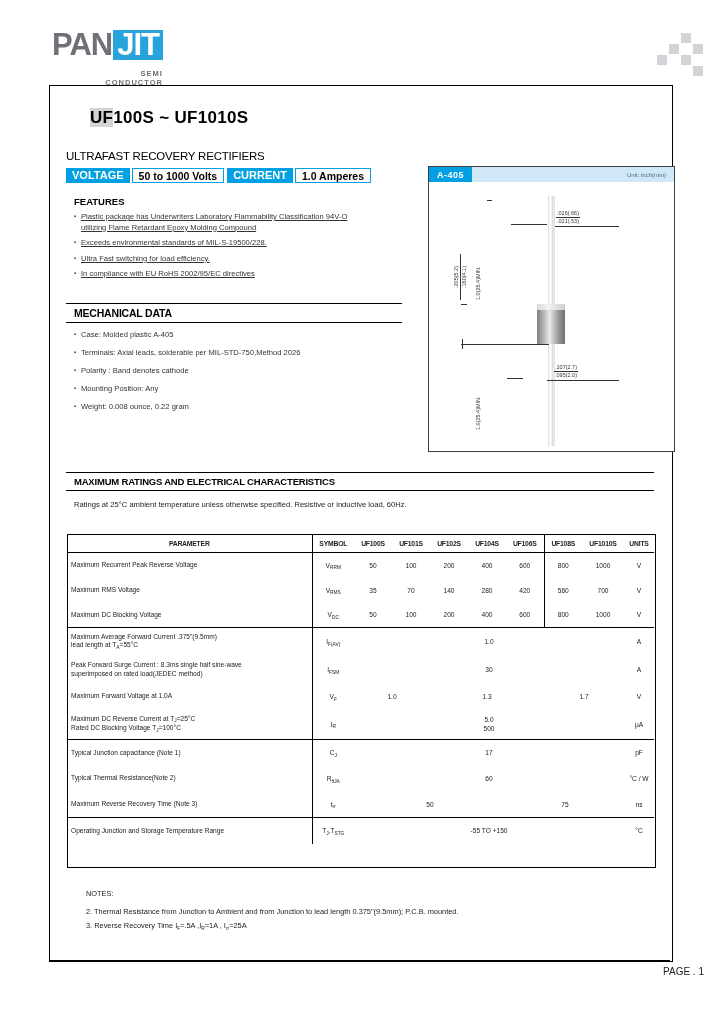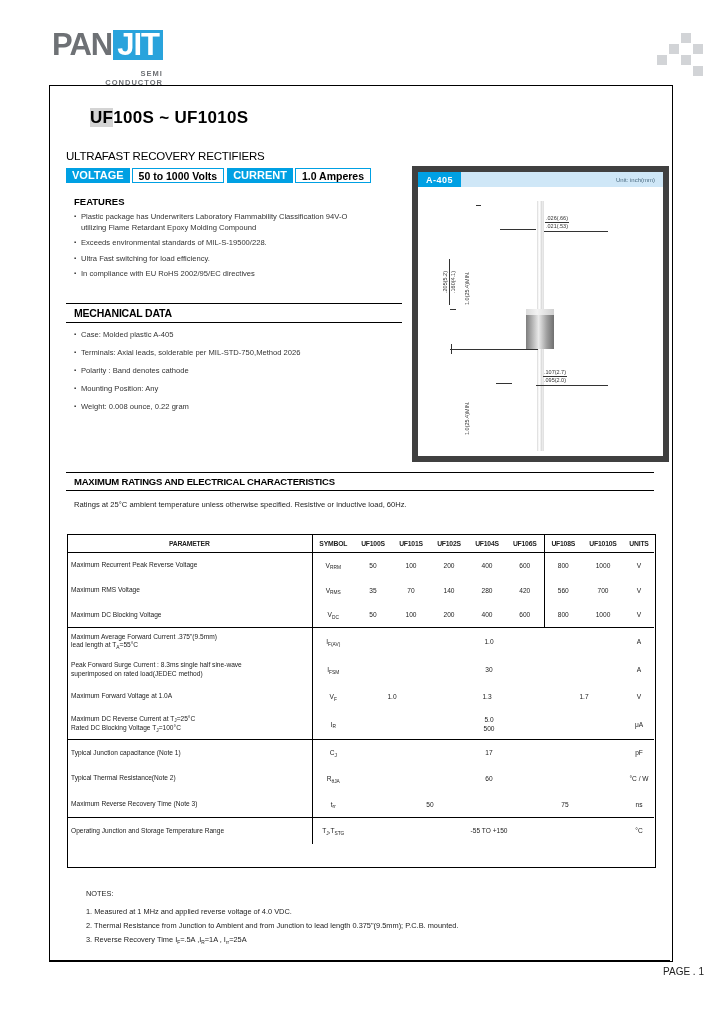--- a/index.html
+++ b/index.html
@@ -35,34 +35,34 @@
   
   .sect-title{position:absolute;left:66px;top:150px;font-size:11.5px;font-weight:normal;letter-spacing:-.2px;}
 
   
   .vcbar{position:absolute;left:66px;top:168px;display:flex;align-items:stretch;height:15px;}
   .vcbar .lbl{background:#00a0e3;color:#fff;font-size:11px;font-weight:bold;padding:0 6px;display:flex;align-items:center;line-height:1;}
   .vcbar .val{border:1px solid #00a0e3;color:#000;font-size:10.5px;font-weight:bold;padding:0 6px;display:flex;align-items:center;margin-left:2px;margin-right:3px;background:#fff;}
 
   
   .features-h{position:absolute;left:74px;top:196px;font-size:9.5px;font-weight:bold;}
-  .features{position:absolute;left:74px;top:212px;width:300px;font-size:7.6px;line-height:10.5px;color:#333;}
+  .features{position:absolute;left:74px;top:212px;width:300px;font-size:7.6px;line-height:10.5px;color:#333;text-decoration:underline;}
   .features li{list-style:none;margin-bottom:5px;position:relative;padding-left:7px;}
   .features li:before{content:"\25AA";position:absolute;left:0;top:-1px;font-size:6px;color:#333;}
   .features ul{margin:0;padding:0;}
 
   
   .mech-box{position:absolute;left:66px;top:303px;width:336px;}
   .mech-h{font-size:10.5px;font-weight:bold;border-top:1px solid #000;border-bottom:1px solid #000;padding:3px 0 3px 8px;letter-spacing:-.2px;}
   .mech-list{margin:0;padding:7px 0 0 8px;font-size:7.6px;line-height:10px;color:#333;}
   .mech-list li{list-style:none;margin-bottom:8px;position:relative;padding-left:7px;}
   .mech-list li:before{content:"\25AA";position:absolute;left:0;top:-1px;font-size:6px;color:#333;}
 
   
-  .pkg{position:absolute;left:412px;top:166px;width:245px;height:284px;border:6px solid #404040;background:#fff;}
+  .pkg{position:absolute;left:428px;top:166px;width:245px;height:284px;border:1px solid #404040;background:#fff;}
   .pkg-hdr{height:15px;display:flex;background:#cfe7f7;}
   .pkg-hdr .a405{background:#00a0e3;color:#fff;font-size:9px;font-weight:bold;padding:0 8px;display:flex;align-items:center;letter-spacing:.5px;}
   .pkg-hdr .unit{flex:1;display:flex;align-items:center;justify-content:flex-end;padding-right:8px;font-size:6px;color:#4b6b80;}
   .pkg-body{position:relative;width:100%;height:268px;}
 
   .lead{position:absolute;left:119px;top:14px;width:5px;height:250px;
         background:linear-gradient(to right,#f2f2f2,#ffffff 35%,#d8d8d8 75%,#f6f6f6);
         border-left:1px solid #e2e2e2;border-right:1px solid #e2e2e2;}
   .bodydiode{position:absolute;left:108px;top:122px;width:28px;height:40px;
         background:linear-gradient(to right,#7d7d7d,#a8a8a8 18%,#e9e9e9 45%,#9d9d9d 75%,#6f6f6f);}
@@ -338,21 +338,20 @@
         <td class="ctr"><span>T</span><sub>J</sub>,<span>T</span><sub>STG</sub></td>
         <td class="ctr" colspan="7">-55 TO +150</td>
         <td class="ctr">°C</td>
       </tr>
     </tbody>
   </table>
   <div class="tbl-outer"></div>
 
   <div class="notes">
     <div class="nh">NOTES:</div>
-    <div class="nl">1. Measured at 1 MHz and applied reverse voltage of 4.0 VDC.</div>
     <div class="nl">2. Thermal Resistance from Junction to Ambient and from Junction to lead length 0.375"(9.5mm); P.C.B. mounted.</div>
     <div class="nl"><span>3. Reverse Recovery Time I</span><sub>F</sub><span>=.5A ,I</span><sub>R</sub><span>=1A ,  I</span><sub>rr</sub><span>=25A</span></div>
   </div>
 
   <div class="footrule"></div>
   <div class="foot-left">STAD-FEB.28.2007</div>
   <div class="foot-right">PAGE . 1</div>
 
 </div>
 

